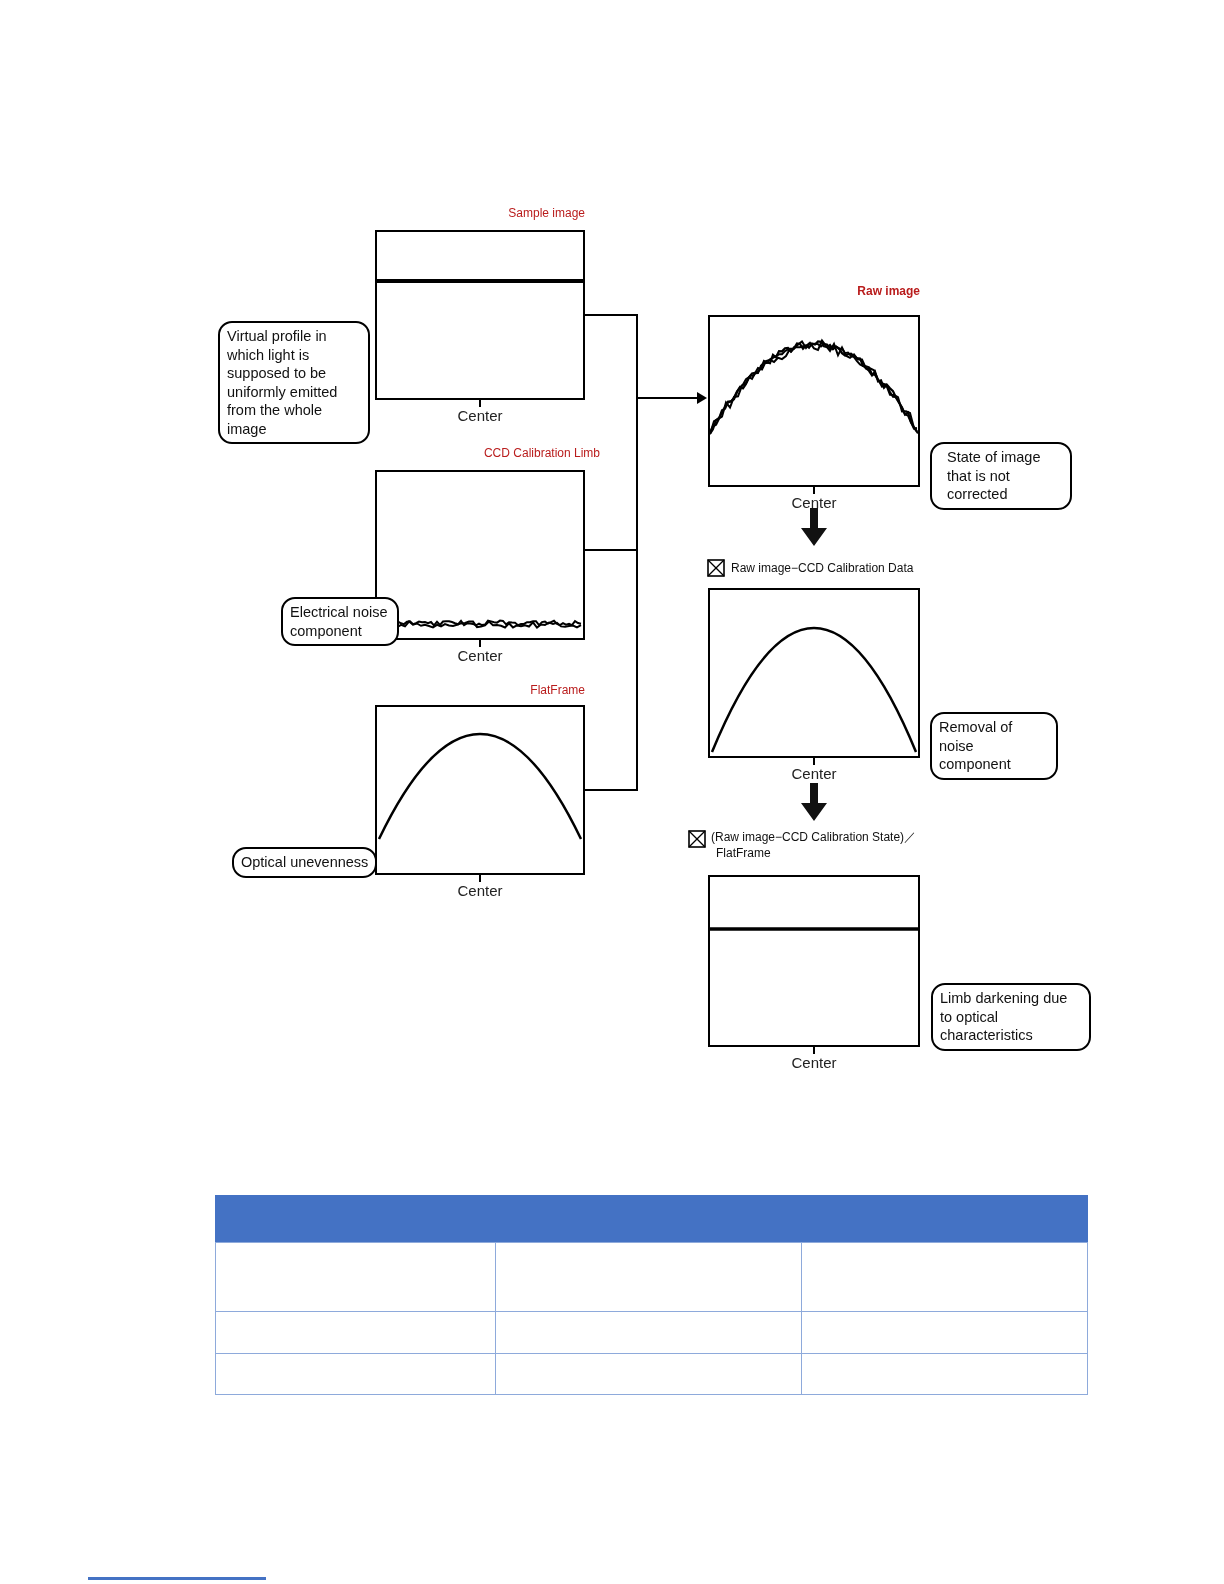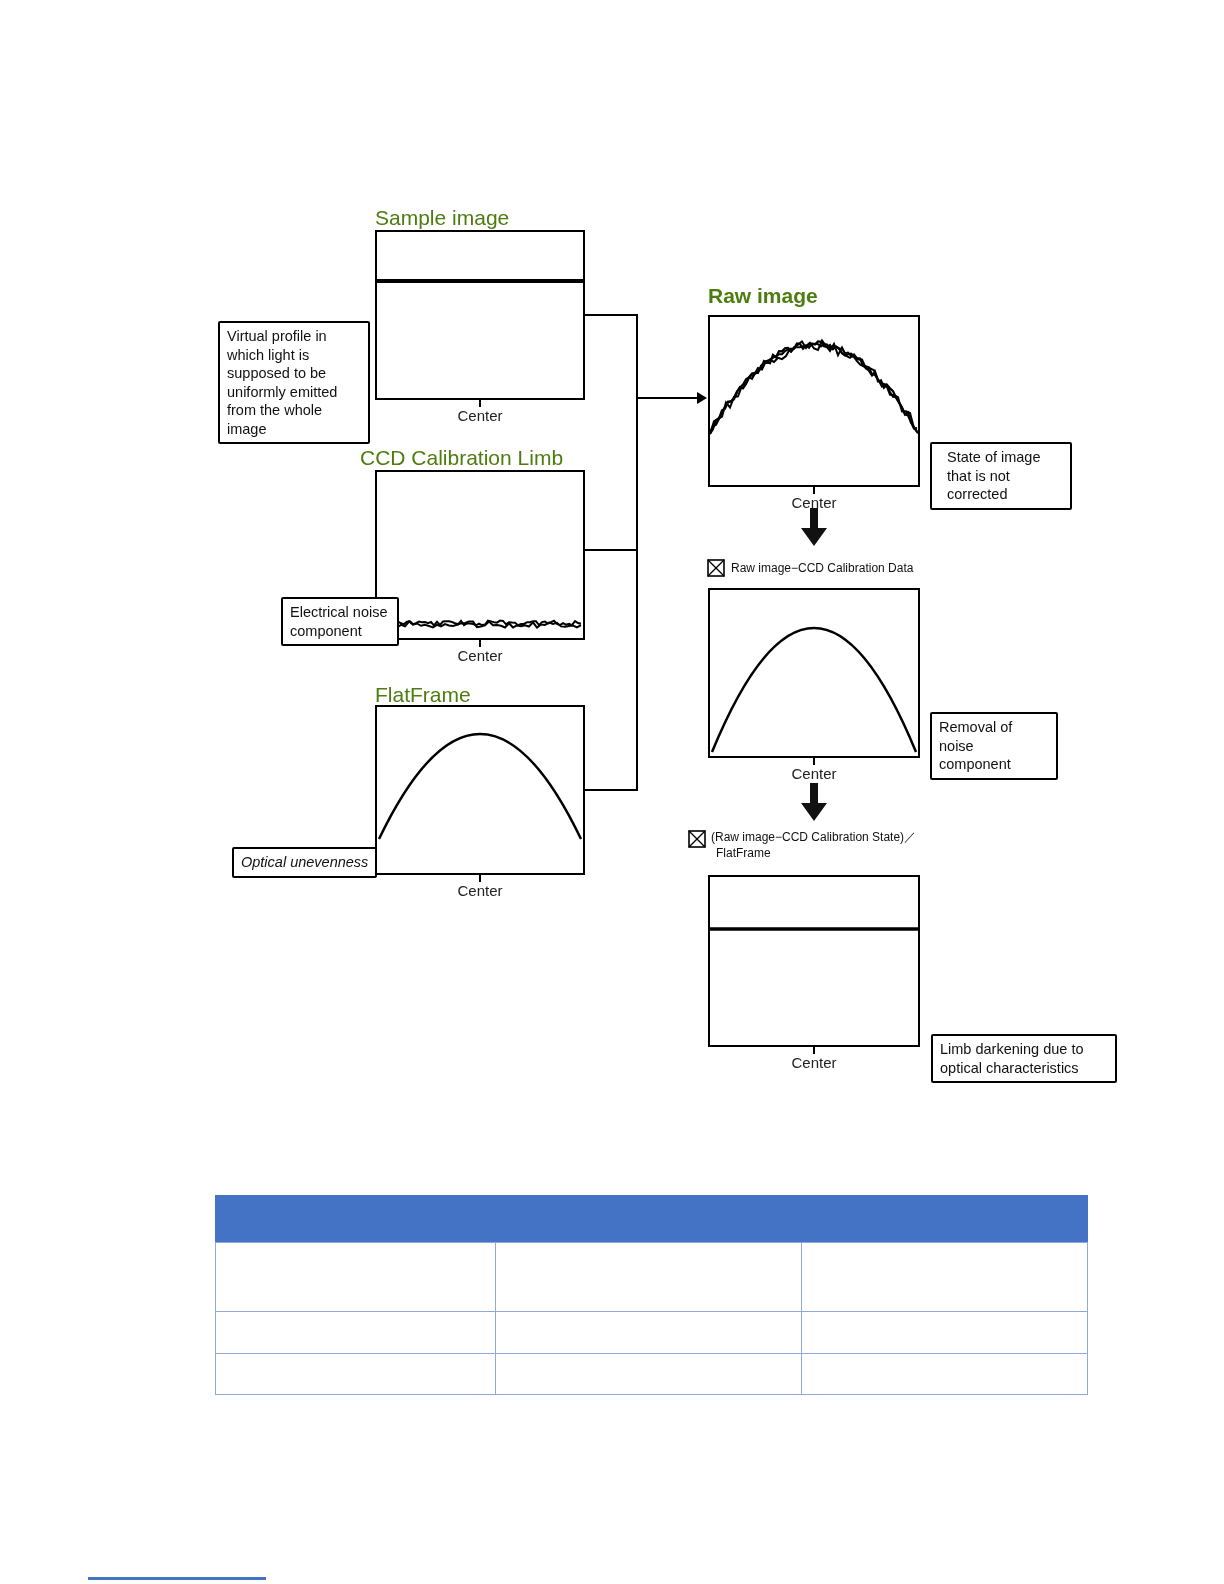--- a/index.html
+++ b/index.html
@@ -1,26 +1,26 @@
 <!DOCTYPE html>
 <html><head>
 <meta charset="utf-8">
 <style>
   * { box-sizing: border-box; }
   html, body { margin: 0; padding: 0; }
   body { background: #ffffff; font-family: "Liberation Sans", sans-serif; color: #1a1a1a; }
   .page { position: relative; width: 1224px; height: 1584px; background: #ffffff; overflow: hidden; }
 
-  .panel-title { position: absolute; text-align: left; font-size: 21px; color: #4d7c0f; }
+  .panel-title { position: absolute; text-align: right; font-size: 12px; color: #b91c1c; }
   .panel-box { position: absolute; border: 2px solid #000; background: #fff; }
   .panel-box svg { position: absolute; left: 0; top: 0; width: 100%; height: 100%; display: block; }
   .tick { position: absolute; width: 2px; height: 7px; background: #000; }
   .center-label { position: absolute; text-align: center; font-size: 15px; color: #222; }
 
-  .callout { position: absolute; border: 2px solid #000; border-radius: 2px; background: #fff;
+  .callout { position: absolute; border: 2px solid #000; border-radius: 14px; background: #fff;
              padding: 4px 7px; font-size: 14.5px; line-height: 1.28; color: #111; }
   .callout.nowrap { white-space: nowrap; }
 
   .formula { position: absolute; font-size: 12px; color: #111; line-height: 1.35; }
   .op-icon { position: absolute; width: 18px; height: 18px; }
 
   .hline { position: absolute; background: #000; height: 2px; }
   .vline { position: absolute; background: #000; width: 2px; }
   .arrowhead-right { position: absolute; width: 0; height: 0;
                      border-left: 10px solid #000; border-top: 6px solid transparent; border-bottom: 6px solid transparent; }
@@ -64,21 +64,21 @@
   <div class="callout" style="left:251px; top:597px; width:118px;margin-left:30px;">Electrical noise component</div>
 
   <div class="panel-title" style="left:375px; top:683px; width:210px;">FlatFrame</div>
   <div class="panel-box" style="left:375px; top:705px; width:210px; height:170px;">
     <svg viewBox="0 0 206 166" preserveAspectRatio="none">
       <path d="M 2,132 Q 103,-78 204,132" fill="none" stroke="#000" stroke-width="2.5"></path>
     </svg>
   </div>
   <div class="tick" style="left:479px; top:875px;"></div>
   <div class="center-label" style="left:375px; top:882px; width:210px;">Center</div>
-  <div class="callout nowrap" style="left:232px; top:847px;font-style:italic;">Optical unevenness</div>
+  <div class="callout nowrap" style="left:232px; top:847px;">Optical unevenness</div>
 
   <div class="hline" style="left:585px; top:314px; width:52px;"></div>
   <div class="hline" style="left:585px; top:549px; width:52px;"></div>
   <div class="hline" style="left:585px; top:789px; width:52px;"></div>
   <div class="vline" style="left:636px; top:314px; height:477px;"></div>
   <div class="hline" style="left:636px; top:397px; width:62px;"></div>
   <div class="arrowhead-right" style="left:697px; top:392px;"></div>
 
   <div class="panel-title" style="left:708px; top:284px; width:212px;font-weight:bold;">Raw image</div>
   <div class="panel-box" style="left:708px; top:315px; width:212px; height:172px;">
@@ -124,21 +124,21 @@
     <div>(Raw image−CCD Calibration State)／</div>
     <div style="margin-left:5px;">FlatFrame</div>
   </div>
   <div class="panel-box" style="left:708px; top:875px; width:212px; height:172px;">
     <svg viewBox="0 0 208 168" preserveAspectRatio="none">
       <line x1="0" y1="52" x2="208" y2="52" stroke="#000" stroke-width="3.5"></line>
     </svg>
   </div>
   <div class="tick" style="left:813px; top:1047px;"></div>
   <div class="center-label" style="left:708px; top:1054px; width:212px;">Center</div>
-  <div class="callout" style="left:931px; top:1034px; width:186px;">Limb darkening due to optical characteristics</div>
+  <div class="callout" style="left:931px; top:983px; width:160px;">Limb darkening due to optical characteristics</div>
 
   <div class="table-wrap" style="left:215px; top:1195px;">
     <div class="t-header"></div>
     <div class="t-body">
       <div class="t-row" style="height:68px;">
         <div class="t-cell c1"></div>
         <div class="t-cell c2"></div>
         <div class="t-cell c3"></div>
       </div>
       <div class="t-row" style="height:42px;">

